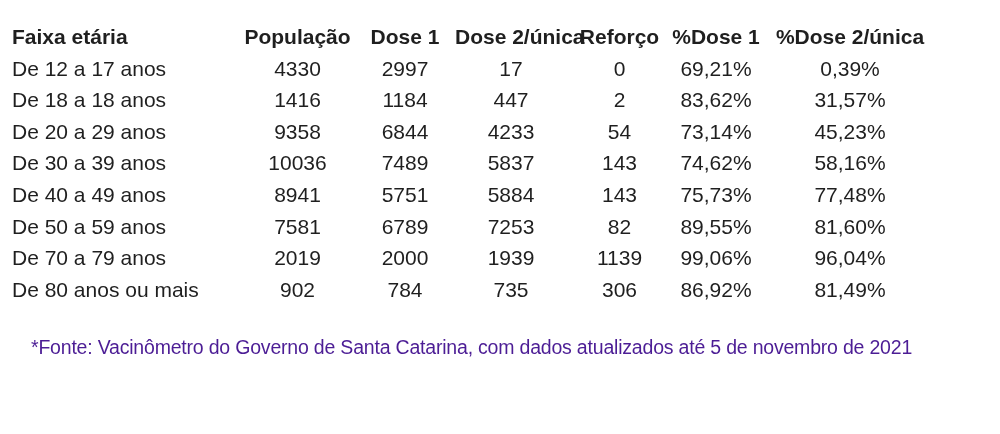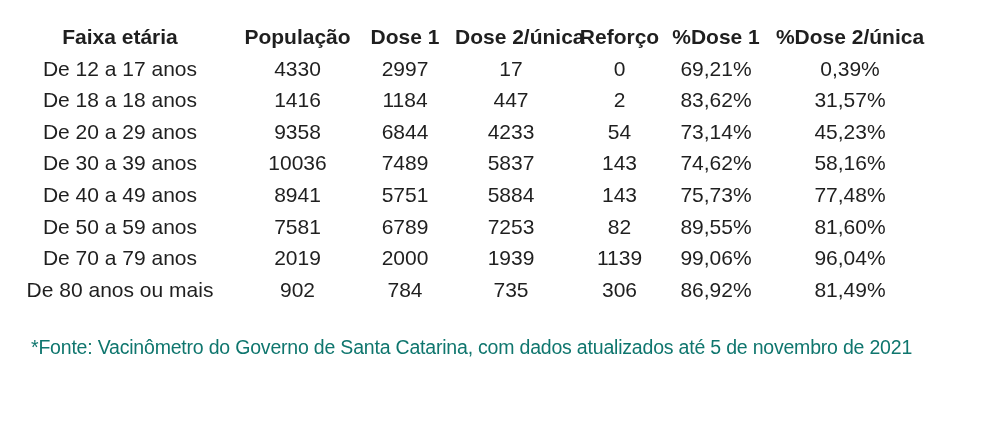--- a/index.html
+++ b/index.html
@@ -28,30 +28,30 @@
     height: 31.6px;
     white-space: nowrap;
     text-align: center;
     overflow: visible;
     font-weight: 400;
   }
   table.vax thead th {
     font-weight: 700;
   }
   table.vax .c0 {
-    text-align: center;
+    text-align: left;
     padding-right: 12px;
     padding-left: 12px;
   }
   .source-note {
     margin: 30px 0 0 31px;
     font-size: 19.5px;
     line-height: 24px;
     letter-spacing: -0.2px;
-    color: #0f766e;
+    color: #4c1d95;
     white-space: nowrap;
   }
 </style>
 </head>
 <body>
 
 <table class="vax">
   <colgroup>
     <col style="width:240px">
     <col style="width:115px">

